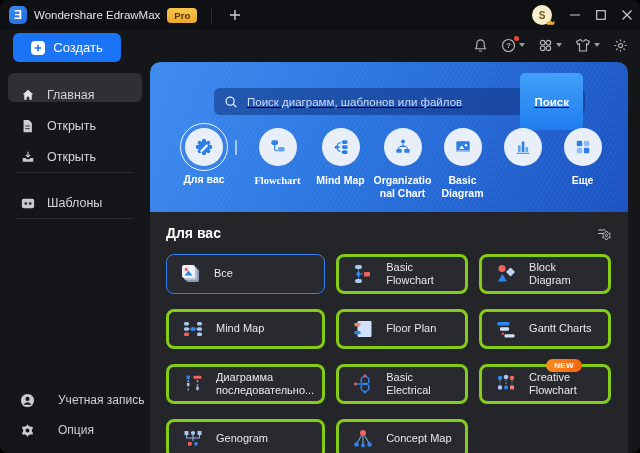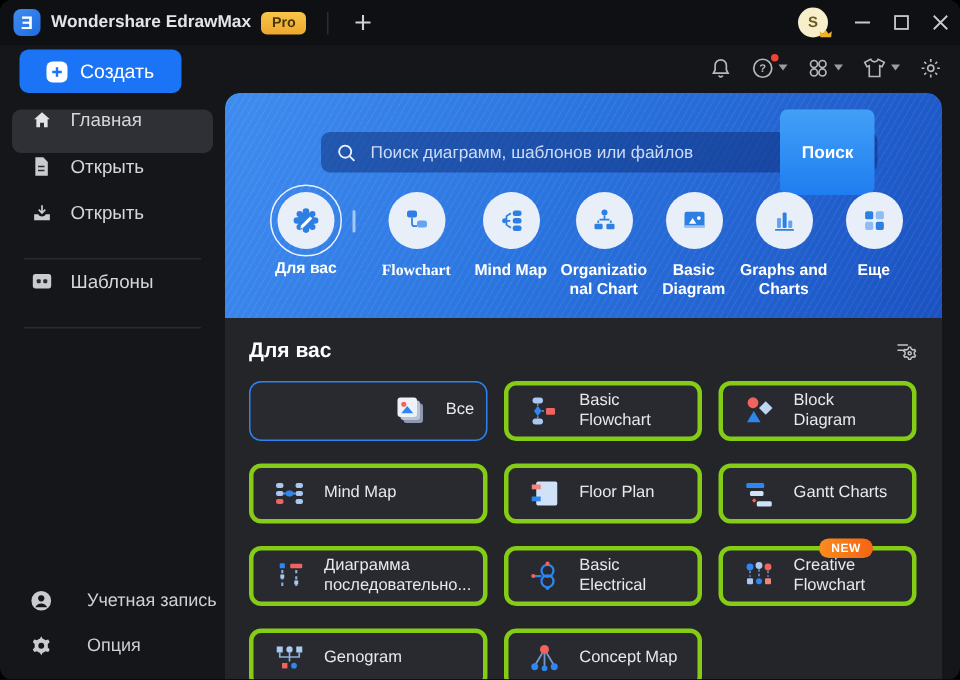--- a/index.html
+++ b/index.html
@@ -7,57 +7,57 @@
     width:640px;height:453px;position:relative;overflow:hidden;
     background:#15161a;border-radius:8px;
     font-family:"Liberation Sans",sans-serif;
     -webkit-font-smoothing:antialiased;
   }
   
   .titlebar{position:absolute;top:0;left:0;right:0;height:30px;background:#0f1013;
     display:flex;align-items:center;padding-left:9px;box-sizing:border-box;}
   .logo{width:18px;height:18px;border-radius:5px;background:linear-gradient(135deg,#3f8df4,#1e6ae0);
     display:flex;align-items:center;justify-content:center;color:#fff;font-weight:bold;font-size:12px;}
-  .app-title{margin-left:7px;font-size:11.5px;color:#e3e4e6;font-weight:bold;}
+  .app-title{margin-left:7px;font-size:11.5px;color:#e3e4e6;font-weight:normal;}
   .pro-badge{margin-left:7px;background:linear-gradient(180deg,#f7c64a,#eda72e);color:#4a3400;
     font-size:9.5px;font-weight:bold;padding:2px 7px;border-radius:4px;}
   .tab-divider{width:1px;height:15px;background:#2c2d31;margin:0 12px 0 14px;}
   .newtab-btn{width:22px;height:22px;display:flex;align-items:center;justify-content:center;color:#cfd0d2;}
   .titlebar-spacer{flex:1;}
   .avatar{width:20px;height:20px;border-radius:50%;background:#f7eecb;position:relative;
     display:flex;align-items:center;justify-content:center;font-size:10px;font-weight:bold;color:#6b5a1e;margin-right:10px;}
   .avatar .crown{position:absolute;right:-3px;bottom:-2px;}
   .win-btn{width:26px;height:30px;display:flex;align-items:center;justify-content:center;color:#c9cacc;}
   
   .toolbar{position:absolute;top:30px;right:12px;height:30px;display:flex;align-items:center;gap:13px;}
   .tool{display:flex;align-items:center;gap:3px;color:#b6b8bc;position:relative;}
   .red-dot{position:absolute;top:-2px;right:6px;width:5px;height:5px;border-radius:50%;background:#f04438;}
   .caret{width:0;height:0;border-left:3.5px solid transparent;border-right:3.5px solid transparent;border-top:4px solid #9a9ca0;}
   
   .sidebar{position:absolute;top:30px;left:0;width:150px;bottom:0;display:flex;flex-direction:column;}
   .create-btn{margin:3px 29px 10px 13px;height:29px;border-radius:6px;background:#1b74f6;color:#fff;
     font-size:13px;display:flex;align-items:center;justify-content:center;gap:8px;}
   .create-plus{width:14px;height:14px;border-radius:4px;background:#fff;display:flex;align-items:center;justify-content:center;}
-  .nav-item{height:29px;margin:1px 8px;border-radius:6px;display:flex;align-items:flex-start;gap:12px;
+  .nav-item{height:29px;margin:1px 8px;border-radius:6px;display:flex;align-items:flex-end;gap:12px;
     padding-left:12px;color:#d5d6d8;font-size:12.5px;}
   .nav-item.active{background:#2e3035;}
   .nav-icon{width:15px;display:flex;justify-content:center;color:#c9cbce;}
   .side-divider{height:1px;background:#2a2b2e;margin:7px 16px;}
   .sidebar-spacer{flex:1;}
   .footer-item{height:30px;display:flex;align-items:center;gap:23px;padding-left:20px;color:#cfd0d3;font-size:12px;}
   .sidebar-bottom-pad{height:8px;}
   
   .content{position:absolute;top:62px;left:150px;width:478px;height:391px;background:#232529;
     border-radius:10px 10px 0 0;overflow:hidden;}
   .banner{height:150px;border-radius:10px 10px 0 0;position:relative;
     background:
       repeating-linear-gradient(120deg,rgba(255,255,255,0.05) 0 1px,rgba(255,255,255,0) 1px 4px),
       linear-gradient(115deg,#3f8cf0 0%,#2a74df 45%,#1b52c2 100%);}
   .searchbar{position:absolute;left:64px;top:26px;width:371px;height:27px;border-radius:6px;
-    background:rgba(12,42,116,0.50);display:flex;align-items:center;padding-left:10px;box-sizing:border-box;}
+    background:rgba(12,42,116,0.50);display:flex;align-items:center;padding-left:10px;box-sizing:border-box;text-decoration:underline;}
   .searchbar input{flex:1;background:transparent;border:none;outline:none;color:#eaf2fd;
     font-size:11.5px;margin-left:7px;font-family:"Liberation Sans",sans-serif;}
   .searchbar input::placeholder{color:#cddcf6;}
   .search-btn{height:23px;padding:17px 14px;margin-right:2px;border-radius:5px;color:#fff;font-size:11.5px;font-weight:bold;
     background:linear-gradient(180deg,#42a0f8,#1f7df0);display:flex;align-items:center;}
   .cats{position:absolute;left:24px;right:0;top:66px;display:flex;align-items:flex-start;}
   .cat{width:60px;display:flex;flex-direction:column;align-items:center;}
   .cat-circle{width:38px;height:38px;border-radius:50%;background:#e9eff9;display:flex;align-items:center;justify-content:center;}
   .cat.selected .cat-ring{width:46px;height:46px;border-radius:50%;border:1.5px solid rgba(255,255,255,0.9);
     display:flex;align-items:center;justify-content:center;margin:-5px 0;}
@@ -66,21 +66,21 @@
   .cat.selected .cat-label{margin-top:7px;}
   .cats-divider{width:1.5px;height:15px;background:rgba(255,255,255,0.55);border-radius:1px;margin:12px 2px 0 1px;}
   
   .section{padding:13px 17px 0 16px;}
   .section-head{display:flex;align-items:center;justify-content:space-between;}
   .section-title{font-size:14px;font-weight:bold;color:#fff;}
   .customize{display:flex;align-items:center;gap:6px;color:#c3c5c9;font-size:11px;}
   .cards{margin-top:13px;display:grid;grid-template-columns:repeat(3,1fr);gap:15px 11px;}
   .card{height:40px;border-radius:8px;background:#282a2f;border:3px solid #84cc16;display:flex;
     align-items:center;padding:0 8px 0 11px;gap:10px;position:relative;box-sizing:border-box;}
-  .card.selected{border:1.6px solid #2e82f2;justify-content:flex-end;}
+  .card.selected{border:1.6px solid #2e82f2;}
   .card-icon{width:26px;height:26px;flex:0 0 26px;display:flex;align-items:center;justify-content:center;}
   .card-label{font-size:11px;color:#e8e9eb;line-height:1.2;}
   .new-badge{position:absolute;top:-8px;right:26px;background:linear-gradient(90deg,#fb8c1e,#f56413);
     color:#fff;font-size:8px;font-weight:bold;padding:2px 8px;border-radius:8px;letter-spacing:.4px;}
 </style>
 </head>
 <body>
 
 <div id="window">
 
@@ -318,21 +318,20 @@
 
         <div class="cat">
           <div class="cat-circle">
             <svg width="20" height="20" viewBox="0 0 24 24">
               <rect x="6" y="10" width="3.2" height="8" rx="1" fill="#65a5ef"></rect>
               <rect x="10.5" y="5.5" width="3.2" height="12.5" rx="1" fill="#2e7fe3"></rect>
               <rect x="15" y="12" width="3.2" height="6" rx="1" fill="#65a5ef"></rect>
               <path d="M4.5 19.5h15" stroke="#2e7fe3" stroke-width="1.4"></path>
             </svg>
           </div>
-          <div class="cat-label">Graphs and Charts</div>
         </div>
 
         <div class="cat">
           <div class="cat-circle">
             <svg width="20" height="20" viewBox="0 0 24 24">
               <rect x="4.5" y="4.5" width="6.5" height="6.5" rx="1.5" fill="#2e7fe3"></rect>
               <rect x="13" y="4.5" width="6.5" height="6.5" rx="1.5" fill="#8fbcf4"></rect>
               <rect x="4.5" y="13" width="6.5" height="6.5" rx="1.5" fill="#8fbcf4"></rect>
               <rect x="13" y="13" width="6.5" height="6.5" rx="1.5" fill="#2e7fe3"></rect>
             </svg>

